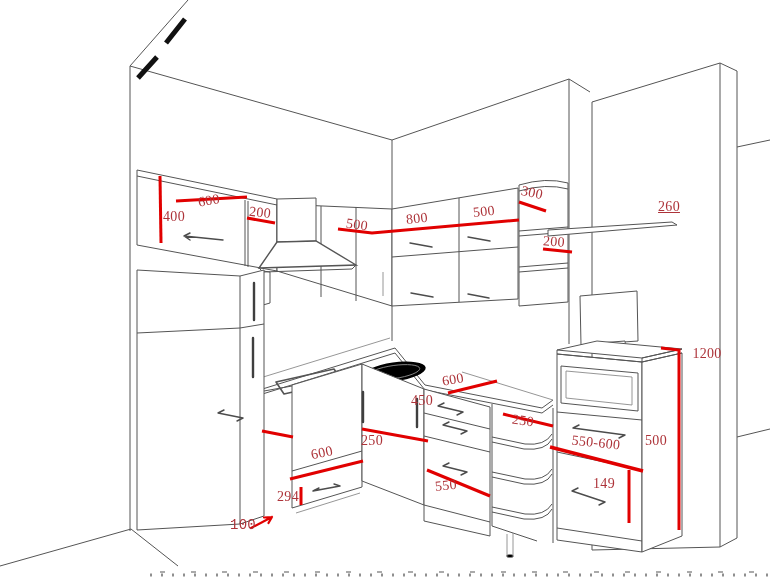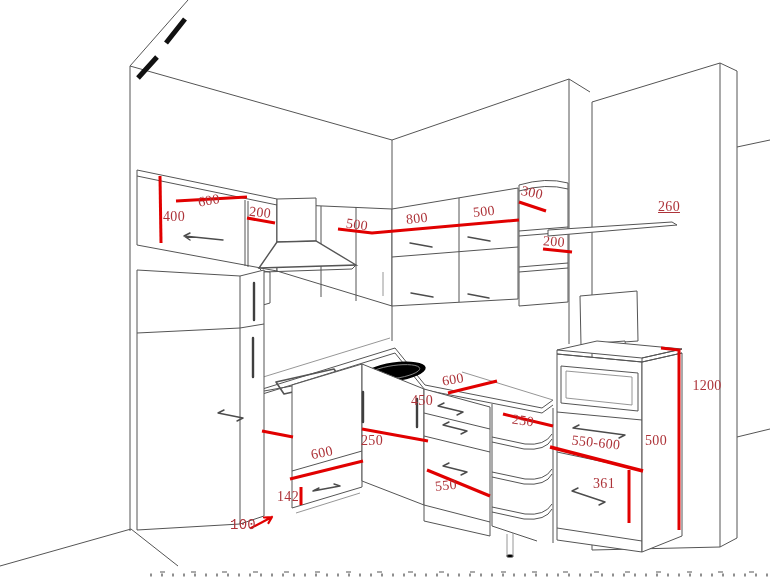--- a/index.html
+++ b/index.html
@@ -179,26 +179,26 @@
 <div id="labels-layer">
       <span class="dim-label" style="left: 174px; top: 217px; transform: translate(-50%, -50%) rotate(0deg);">400</span>
       <span class="dim-label" style="left: 209px; top: 201px; transform: translate(-50%, -50%) rotate(-10deg);">600</span>
       <span class="dim-label" style="left: 260px; top: 213px; transform: translate(-50%, -50%) rotate(6deg);">200</span>
       <span class="dim-label" style="left: 357px; top: 225px; transform: translate(-50%, -50%) rotate(8deg);">500</span>
       <span class="dim-label" style="left: 417px; top: 219px; transform: translate(-50%, -50%) rotate(-6deg);">800</span>
       <span class="dim-label" style="left: 484px; top: 212px; transform: translate(-50%, -50%) rotate(-6deg);">500</span>
       <span class="dim-label" style="left: 532px; top: 193px; transform: translate(-50%, -50%) rotate(12deg);">300</span>
       <span class="dim-label" style="left: 554px; top: 242px; transform: translate(-50%, -50%) rotate(4deg);">200</span>
       <span class="dim-label" style="left: 669px; top: 207px; transform: translate(-50%, -50%) rotate(0deg); text-decoration: underline;">260</span>
-      <span class="dim-label" style="left: 707px; top: 354px; transform: translate(-50%, -50%) rotate(0deg); margin-top: 32px;">1200</span>
+      <span class="dim-label" style="left: 707px; top: 354px; transform: translate(-50%, -50%) rotate(0deg);">1200</span>
       <span class="dim-label" style="left: 453px; top: 380px; transform: translate(-50%, -50%) rotate(-10deg);">600</span>
       <span class="dim-label" style="left: 422px; top: 401px; transform: translate(-50%, -50%) rotate(0deg);">450</span>
       <span class="dim-label" style="left: 372px; top: 441px; transform: translate(-50%, -50%) rotate(0deg);">250</span>
       <span class="dim-label" style="left: 322px; top: 453px; transform: translate(-50%, -50%) rotate(-12deg);">600</span>
-      <span class="dim-label" style="left: 288px; top: 497px; transform: translate(-50%, -50%) rotate(0deg);">142</span>
+      <span class="dim-label" style="left: 288px; top: 497px; transform: translate(-50%, -50%) rotate(0deg);">294</span>
       <span class="dim-label" style="left: 243px; top: 525px; transform: translate(-50%, -50%) rotate(0deg); font-family: Liberation Mono, monospace;">100</span>
       <span class="dim-label" style="left: 446px; top: 486px; transform: translate(-50%, -50%) rotate(-6deg);">550</span>
       <span class="dim-label" style="left: 523px; top: 421px; transform: translate(-50%, -50%) rotate(8deg);">250</span>
       <span class="dim-label" style="left: 596px; top: 443px; transform: translate(-50%, -50%) rotate(6deg);">550-600</span>
       <span class="dim-label" style="left: 656px; top: 441px; transform: translate(-50%, -50%) rotate(0deg);">500</span>
-      <span class="dim-label" style="left: 604px; top: 484px; transform: translate(-50%, -50%) rotate(0deg);">361</span>
+      <span class="dim-label" style="left: 604px; top: 484px; transform: translate(-50%, -50%) rotate(0deg);">149</span>
     </div>
 </div>
 
 </body></html>

